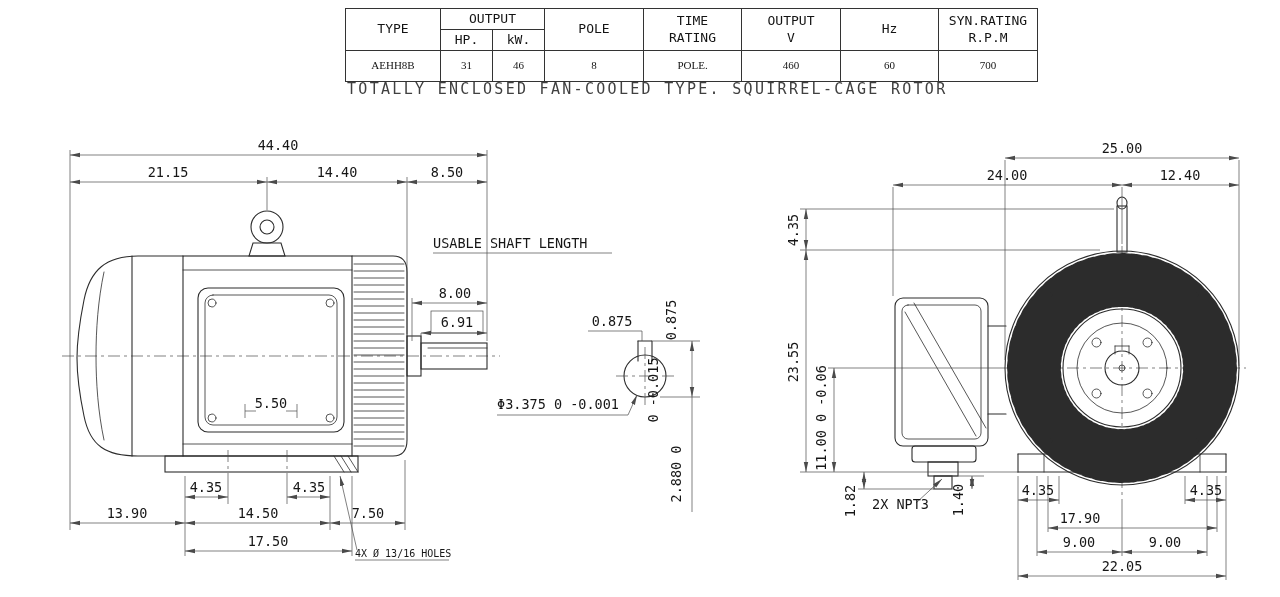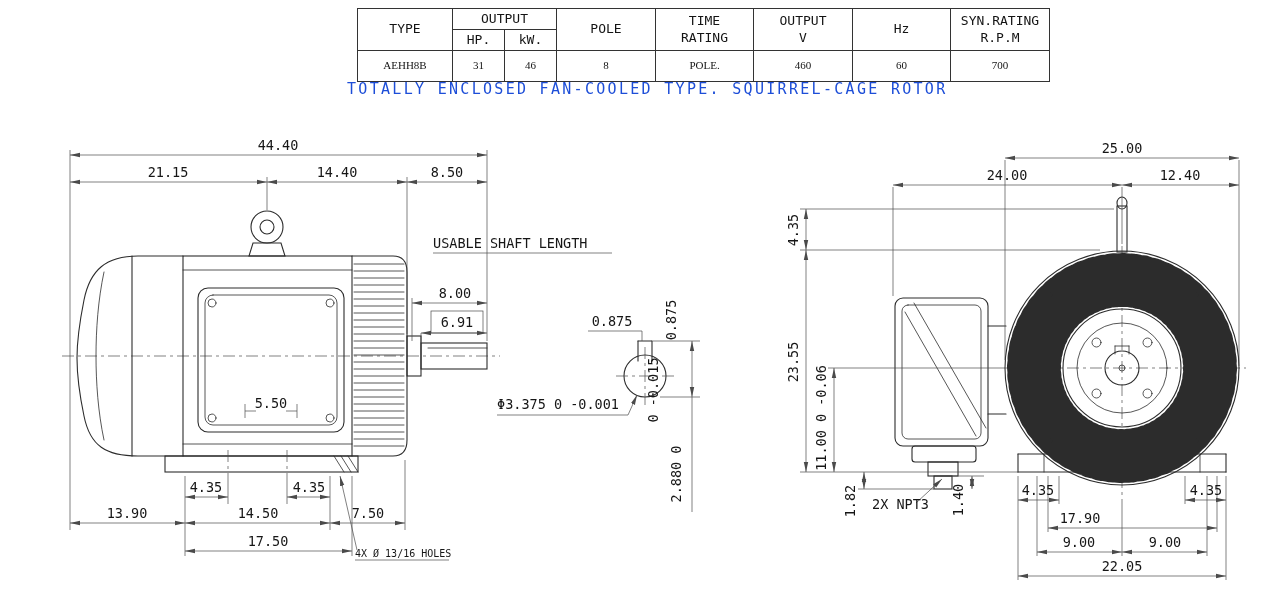--- a/index.html
+++ b/index.html
@@ -1,29 +1,29 @@
 <!DOCTYPE html>
 <html><head>
 <meta charset="utf-8">
 <style>
   html,body{margin:0;padding:0;background:#e8e8e8;}
   #root{position:relative;width:1280px;height:597px;background:#fff;overflow:hidden;
         font-family:"DejaVu Sans Mono", monospace;}
   
   .spec-table-wrap{position:absolute;left:345px;top:8px;}
-  .spec-table-wrap table{border-collapse:collapse;table-layout:fixed;margin-left:12px;}
+  .spec-table-wrap table{border-collapse:collapse;table-layout:fixed;}
   .spec-table-wrap td{border:1px solid #333;text-align:center;vertical-align:middle;
         font-size:13px;color:#141414;padding:1px 2px;white-space:pre-line;line-height:1.25;}
   .spec-table-wrap tr.data td{height:28px;font-size:11px;font-family:Liberation Serif, serif;}
   .c1{width:90px}.c2{width:47px}.c3{width:47px}.c4{width:94px}.c5{width:93px}
   .c6{width:94px}.c7{width:93px}.c8{width:94px}
   .hrow td{height:18px;}
   
   .subtitle{position:absolute;left:347px;top:80px;font-size:15px;letter-spacing:2.3px;
-        color:#1d4ed8;white-space:nowrap;}
+        color:#404040;white-space:nowrap;}
   
   svg{position:absolute;left:0;top:0;}
   .obj{stroke:#2c2c2c;stroke-width:1.1;fill:none;stroke-linecap:round;}
   .obj .thin{stroke-width:0.8;}
   .fins{stroke:#2c2c2c;stroke-width:54;fill:none;stroke-dasharray:1.8 7.41;}
   .xl{stroke:#4a4a4a;stroke-width:0.7;fill:none;}
   .dl{stroke:#4a4a4a;stroke-width:0.7;fill:none;
       marker-start:url(#arr);marker-end:url(#arr);}
   .ld{stroke:#4a4a4a;stroke-width:0.7;fill:none;marker-end:url(#arr);}
   .cl{stroke:#4a4a4a;stroke-width:0.7;fill:none;stroke-dasharray:12 4 3 4;}

